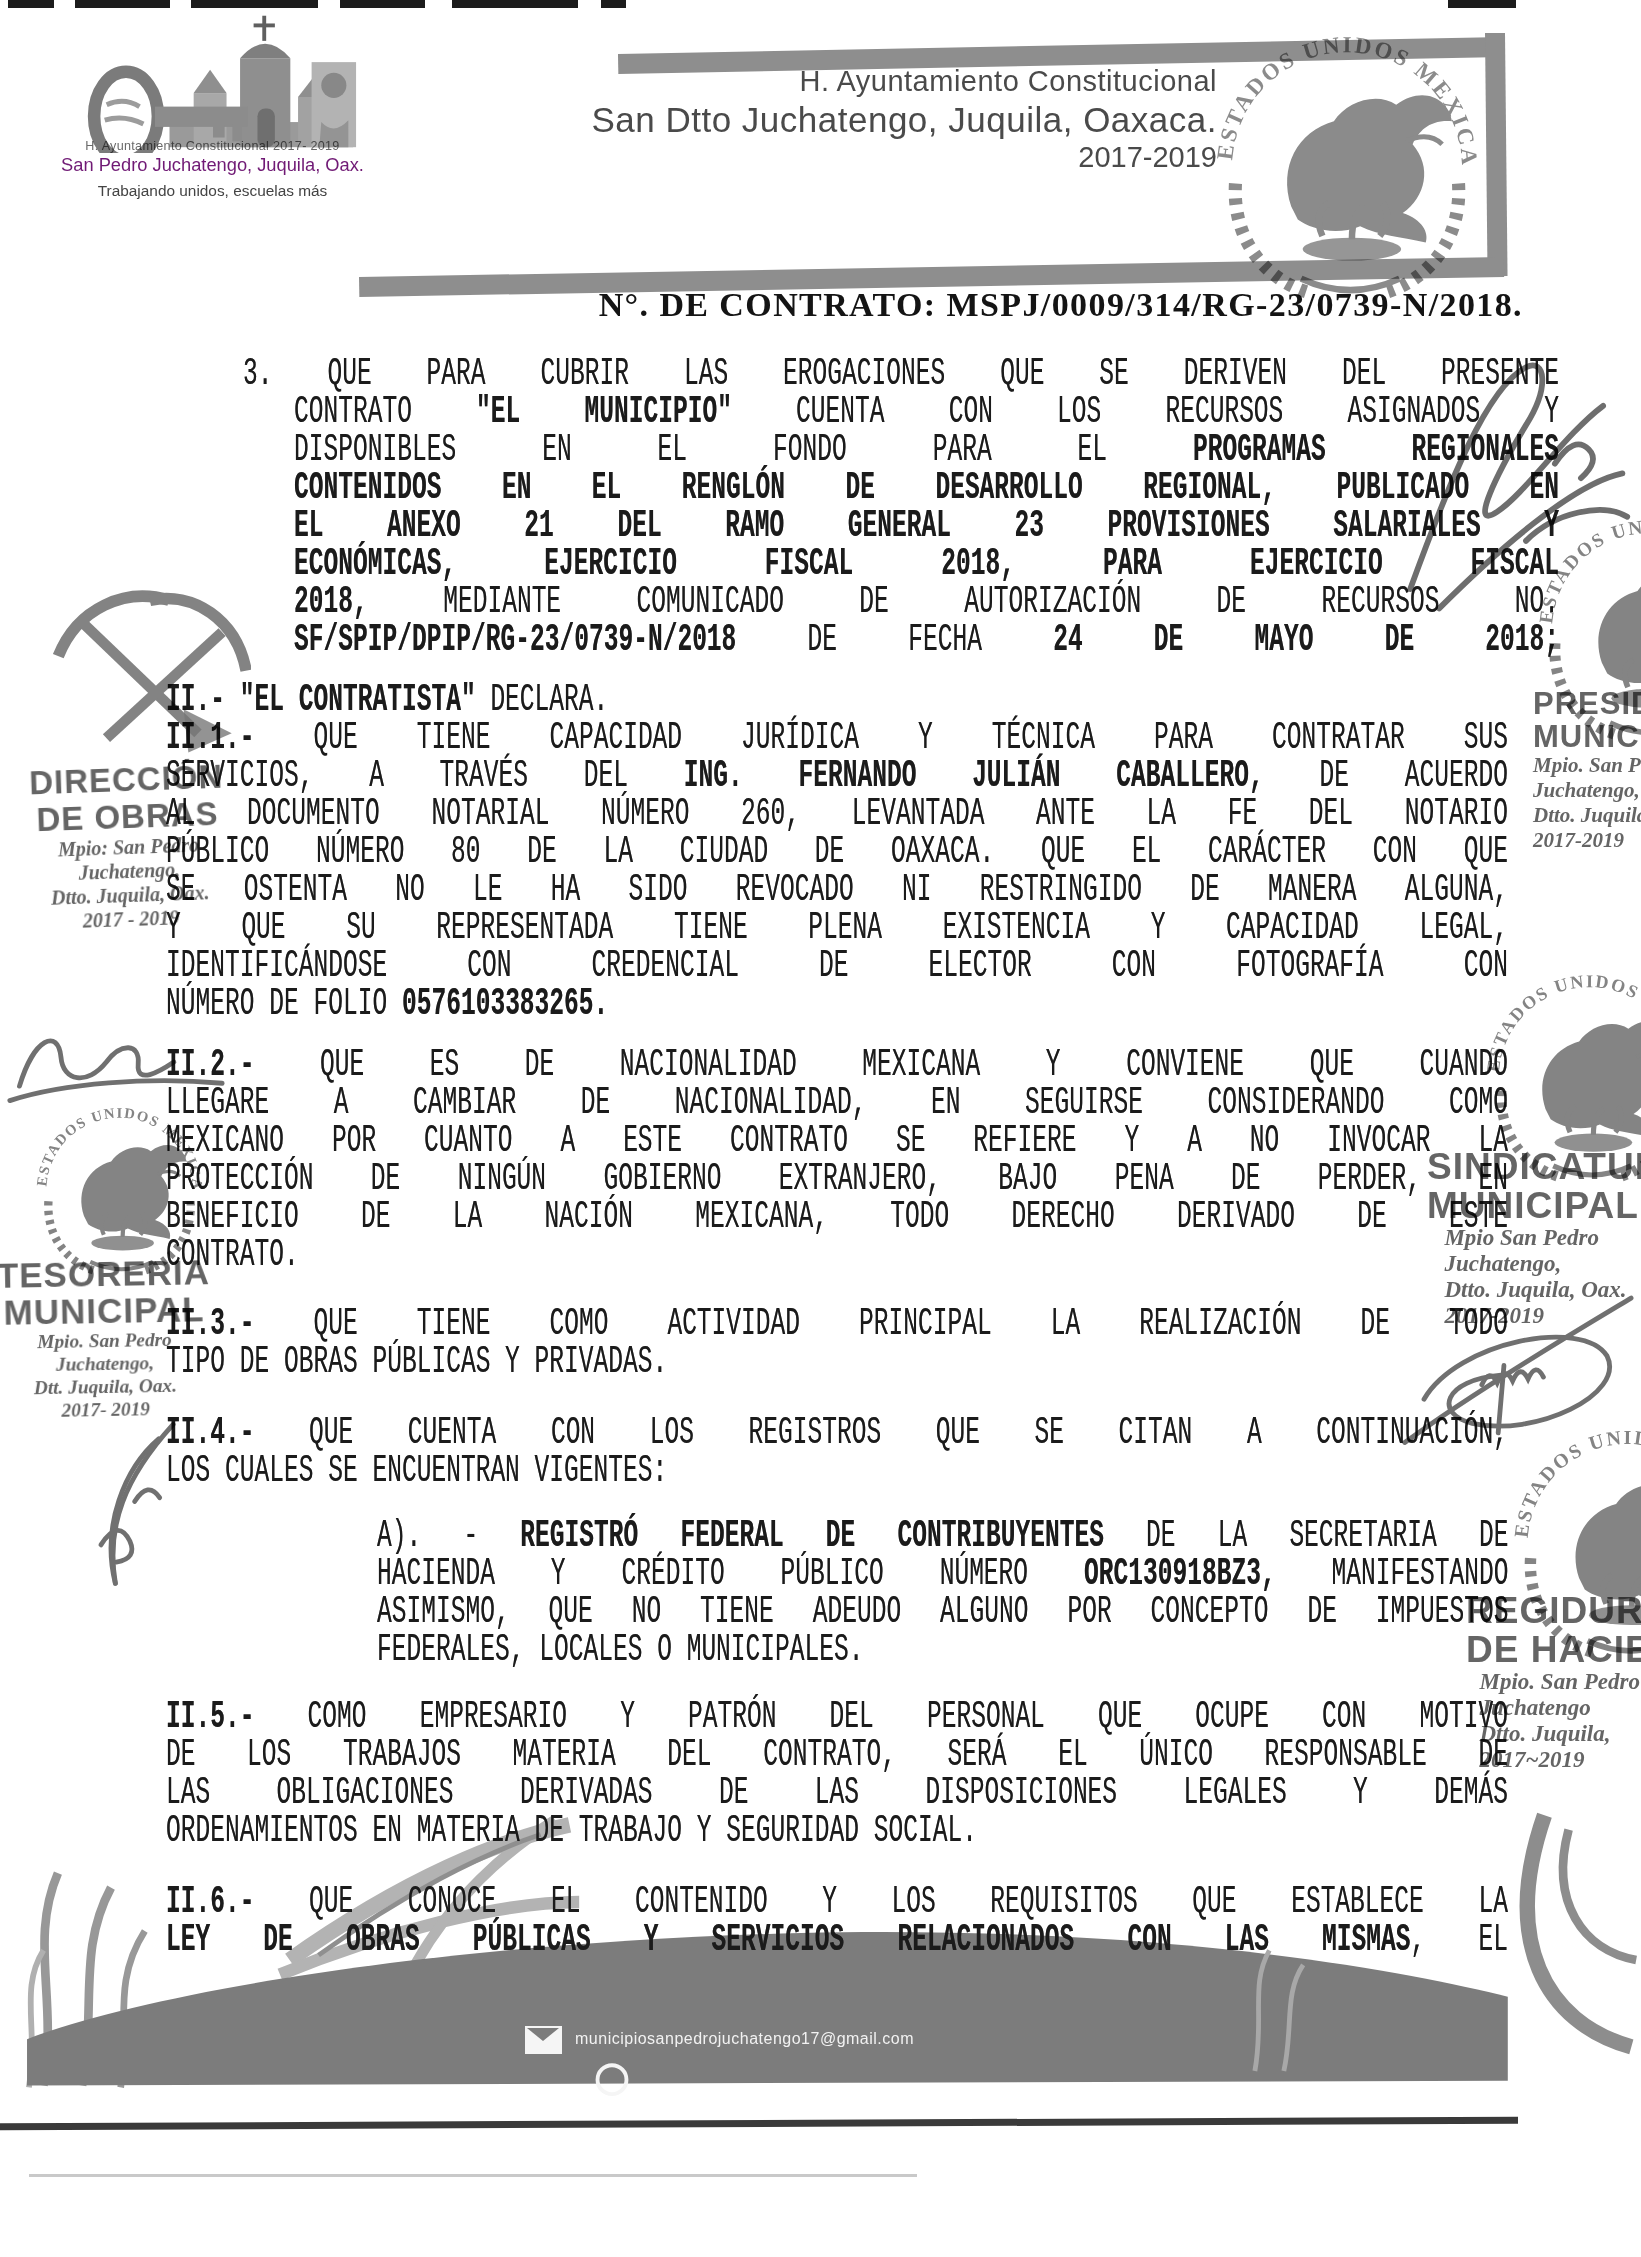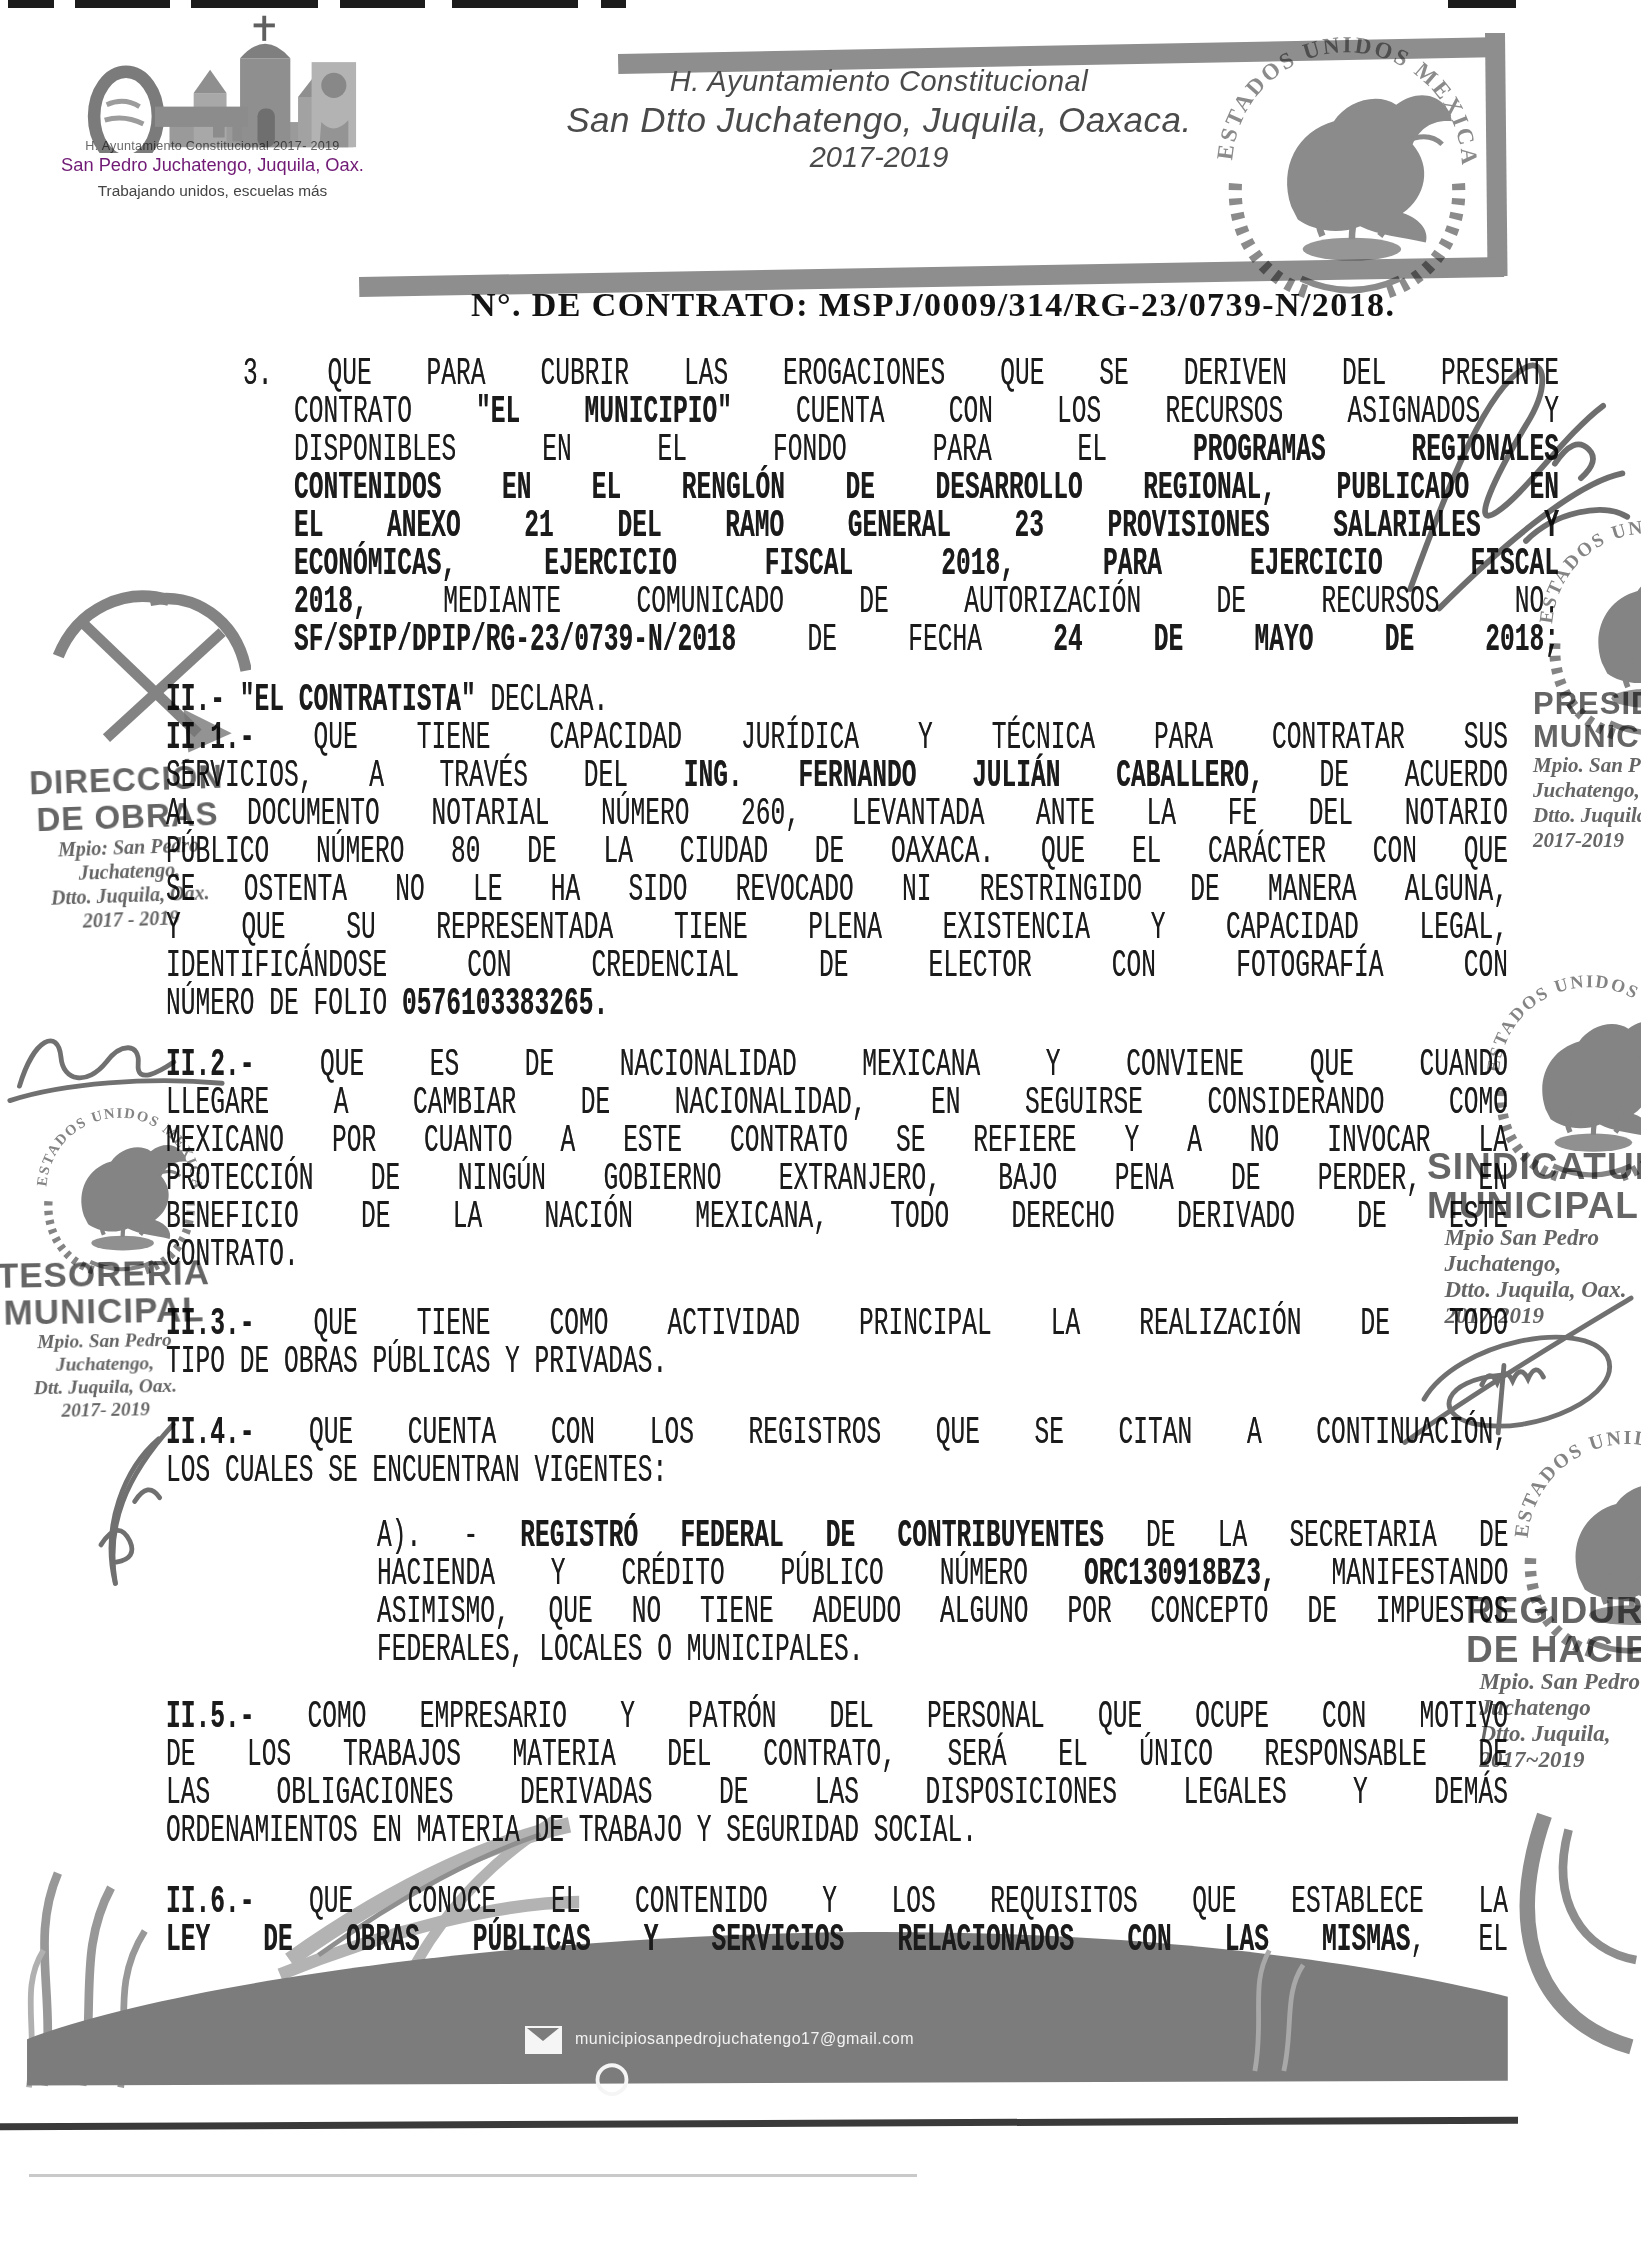--- a/index.html
+++ b/index.html
@@ -8,32 +8,32 @@
   
   .dash{position:absolute;top:0;height:7.7px;background:#1c1c1c;}
   .scanline{position:absolute;left:0;top:2120px;width:1518px;height:6.8px;background:#3a3a3a;transform:rotate(-0.25deg);}
   .scanline2{position:absolute;left:29px;top:2174px;width:888px;height:2.9px;background:#c9c9c9;}
   
   .bar{position:absolute;background:#8e8e8e;}
   .bar-top{left:618px;top:37px;width:886px;height:20px;transform:rotate(-1.1deg);transform-origin:100% 50%;}
   .bar-right{left:1485px;top:33px;width:20px;height:243px;transform:rotate(-0.6deg);transform-origin:50% 0;}
   .bar-bottom{left:359px;top:257px;width:1145px;height:20px;transform:rotate(-1.0deg);transform-origin:100% 50%;}
   
-  .title{position:absolute;left:541px;top:64px;width:676px;text-align:center;color:#4a4a4a;font-style:italic;}
+  .title{position:absolute;left:541px;top:64px;width:676px;text-align:right;color:#4a4a4a;}
   .title .t1{font-size:29px;line-height:35px;letter-spacing:0.5px;}
   .title .t2{font-size:35px;line-height:41px;letter-spacing:0.5px;}
   .title .t3{font-size:29px;line-height:35px;}
   
   .logo-cap{position:absolute;left:58px;width:309px;text-align:center;color:#4c4c4c;}
   .cap-small{top:139px;font-size:12.6px;letter-spacing:0.3px;color:#6a6a6a;}
   .cap-main{top:154px;font-size:18.3px;color:#701a75;}
   .cap-slogan{top:182px;font-size:15.4px;color:#444;}
   
   .contract-line{position:absolute;left:471px;top:286px;width:1052px;font-family:"Liberation Serif",serif;
-                 font-weight:bold;font-size:34px;letter-spacing:1.4px;color:#141414;white-space:nowrap;}
+                 font-weight:bold;font-size:34px;letter-spacing:1.4px;color:#141414;white-space:nowrap;text-align:right;}
   
   .para{position:absolute;font-family:"Liberation Mono","DejaVu Sans Mono",monospace;font-size:39px;
         line-height:38px;color:#1b1b1b;transform:scaleX(0.63);transform-origin:0 0;
         text-shadow:0 0 0.6px rgba(20,20,20,.55);}
   .para .line{text-align:left;}
   .para .line.just{text-align:justify;text-align-last:justify;}
   .para .b{font-weight:bold;}
   .p0{left:243px;top:355px;width:2008px;padding-left:81px;box-sizing:content-box;}
   .p0 .line:first-child{text-indent:-81px;}
   .p1{left:166px;top:681px;width:2130px;}

